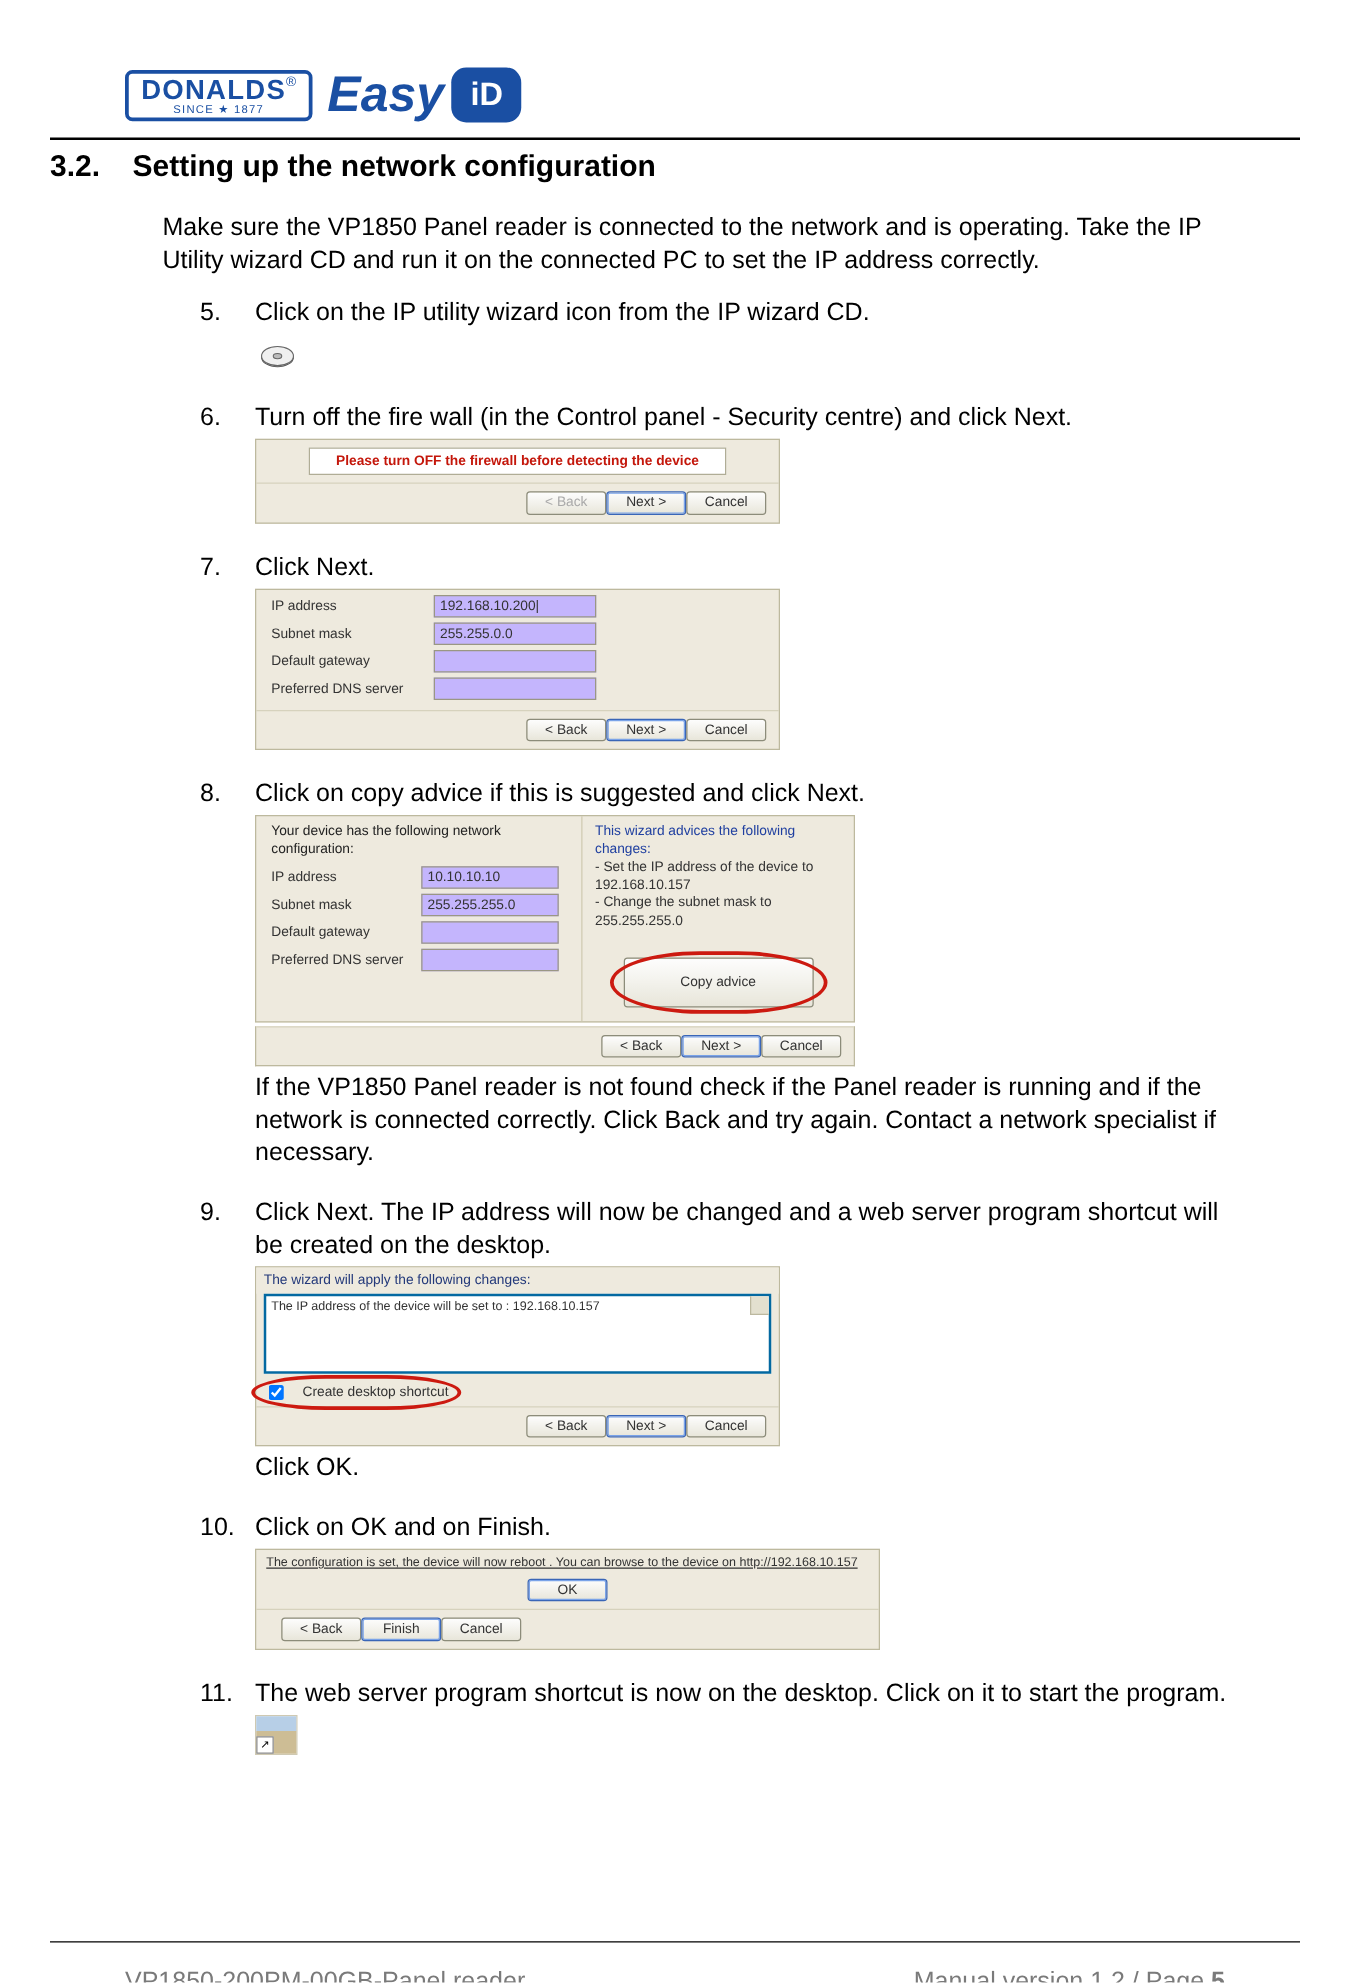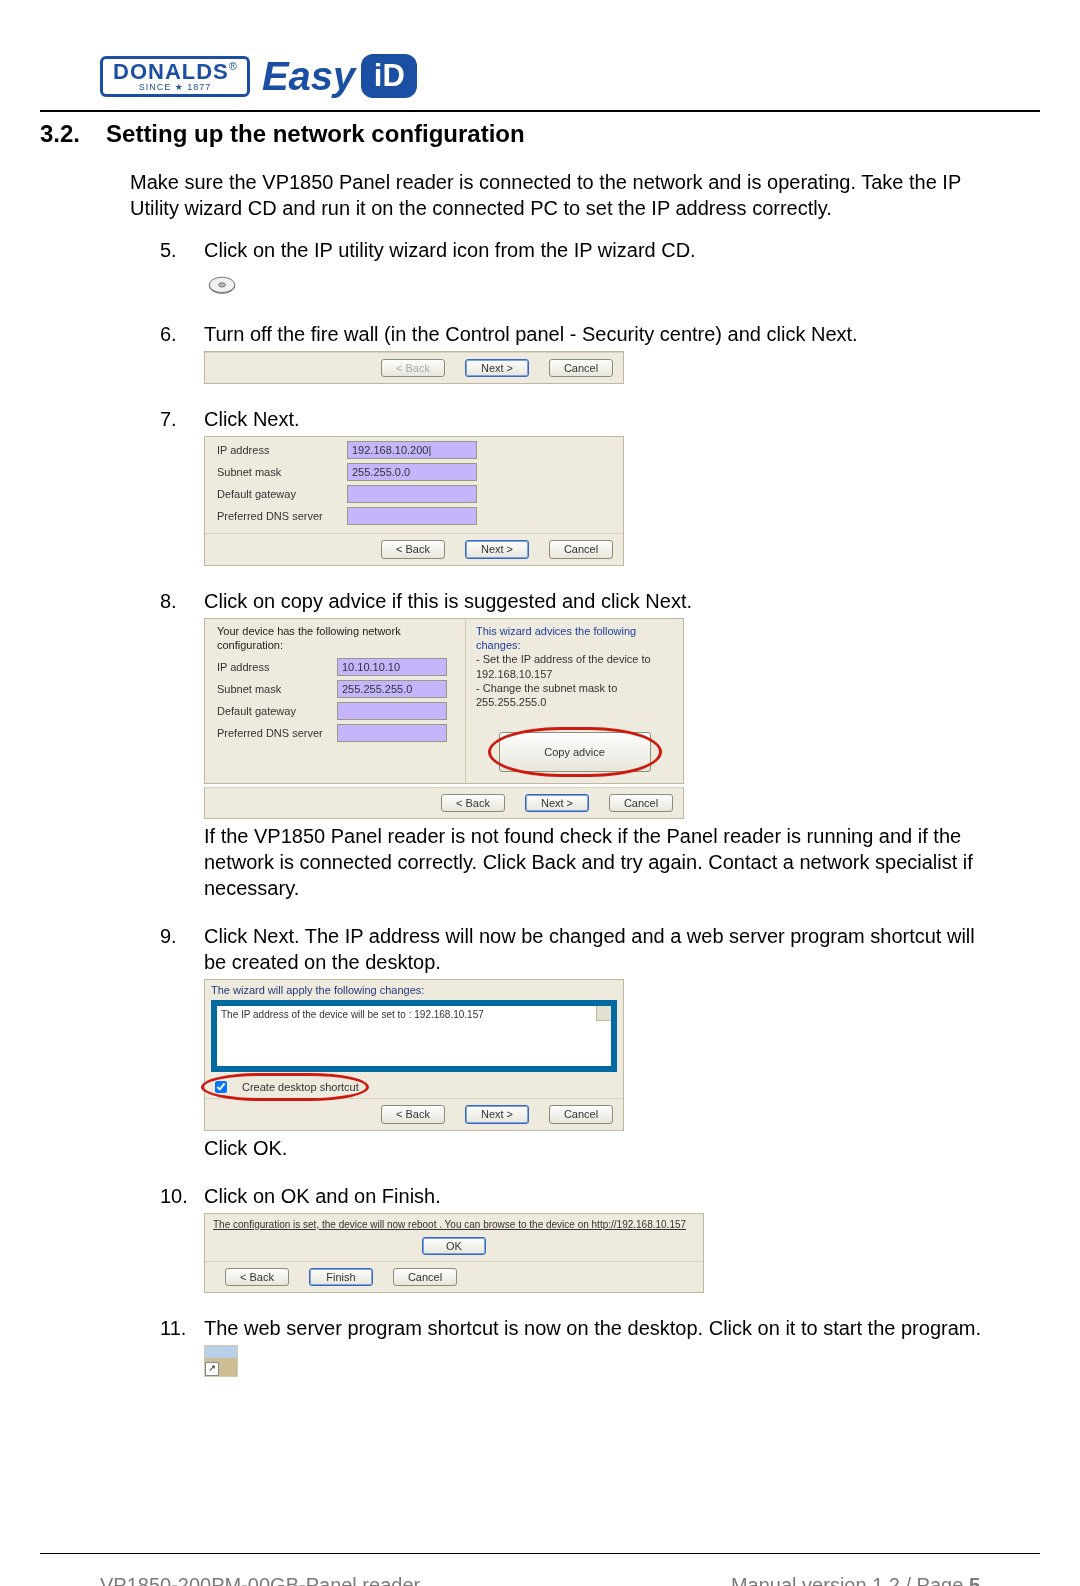--- a/index.html
+++ b/index.html
@@ -60,21 +60,21 @@
   .id-badge {
     display: inline-flex;
     align-items: center;
     justify-content: center;
     width: 56px;
     height: 44px;
     border-radius: 12px;
     background: #1a4fa3;
     color: #fff;
     font-style: normal;
-    font-size: 31px;
+    font-size: 26px;
     font-weight: 900;
   }
   hr.rule {
     border: none;
     border-top: 2px solid #000;
     margin: 2px 0 6px 0;
   }
   hr.rule-thin {
     border: none;
     border-top: 1.5px solid #000;
@@ -124,21 +124,21 @@
     color: #c4170b;
     font-weight: 700;
     text-align: center;
     padding: 3px 6px;
     width: 320px;
     font-size: 11px;
   }
   .btn-row {
     display: flex;
     justify-content: flex-end;
-    gap: 20px;
+    gap: 0;
     padding: 6px 10px;
     border-top: 1px solid #d6d2bd;
   }
   .btn-row.left { justify-content: flex-start; padding-left: 20px; }
   .wbtn {
     background: linear-gradient(#fdfdfd,#e8e6da);
     border: 1px solid #8c8c7a;
     border-radius: 3px;
     font-size: 11px;
     padding: 1px 0;
@@ -205,21 +205,21 @@
     padding: 0;
   }
   .shot9 .titlebar {
     background: #eeeade;
     color: #23397a;
     font-size: 11px;
     padding: 3px 6px;
   }
   .shot9 .textbox {
     background: #fff;
-    border: 6px solid #0369a1;
+    border: 2px solid #0369a1;
     margin: 0 6px;
     height: 56px;
     font-size: 10px;
     padding: 2px 4px;
     position: relative;
   }
   .shot9 .scroll-stub { position:absolute; right:0; top:0; width:14px; height:14px; background:#e3e0cf; border-left:1px solid #bcb89f; border-bottom:1px solid #bcb89f;}
   .chk-row {
     display:flex;
     align-items:center;
@@ -318,20 +318,21 @@
             </svg>
         </div>
       </li>
 
       <li>
         <div class="li-head">
           <span class="li-no">6.</span>
           <span class="li-body">Turn off the fire wall (in the Control panel - Security centre) and click Next.</span>
         </div>
         <div class="shot" style="width:420px;">
+          <div class="warn">Please turn OFF the firewall before detecting the device</div>
           <div class="btn-row">
             <span class="wbtn disabled">&lt; Back</span>
             <span class="wbtn default">Next &gt;</span>
             <span class="wbtn">Cancel</span>
           </div>
         </div>
       </li>
 
       <li>
         <div class="li-head">

